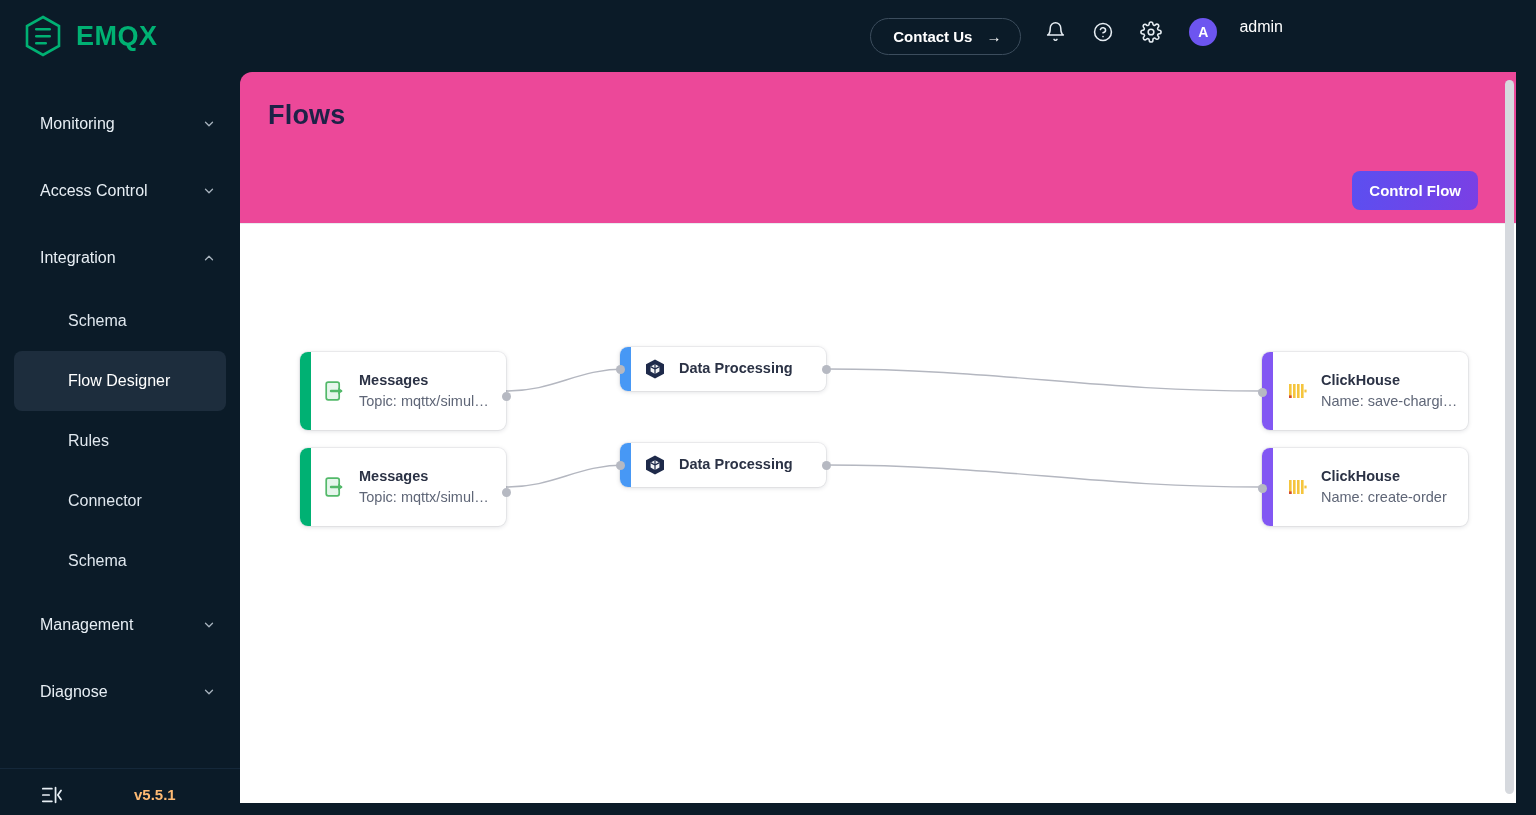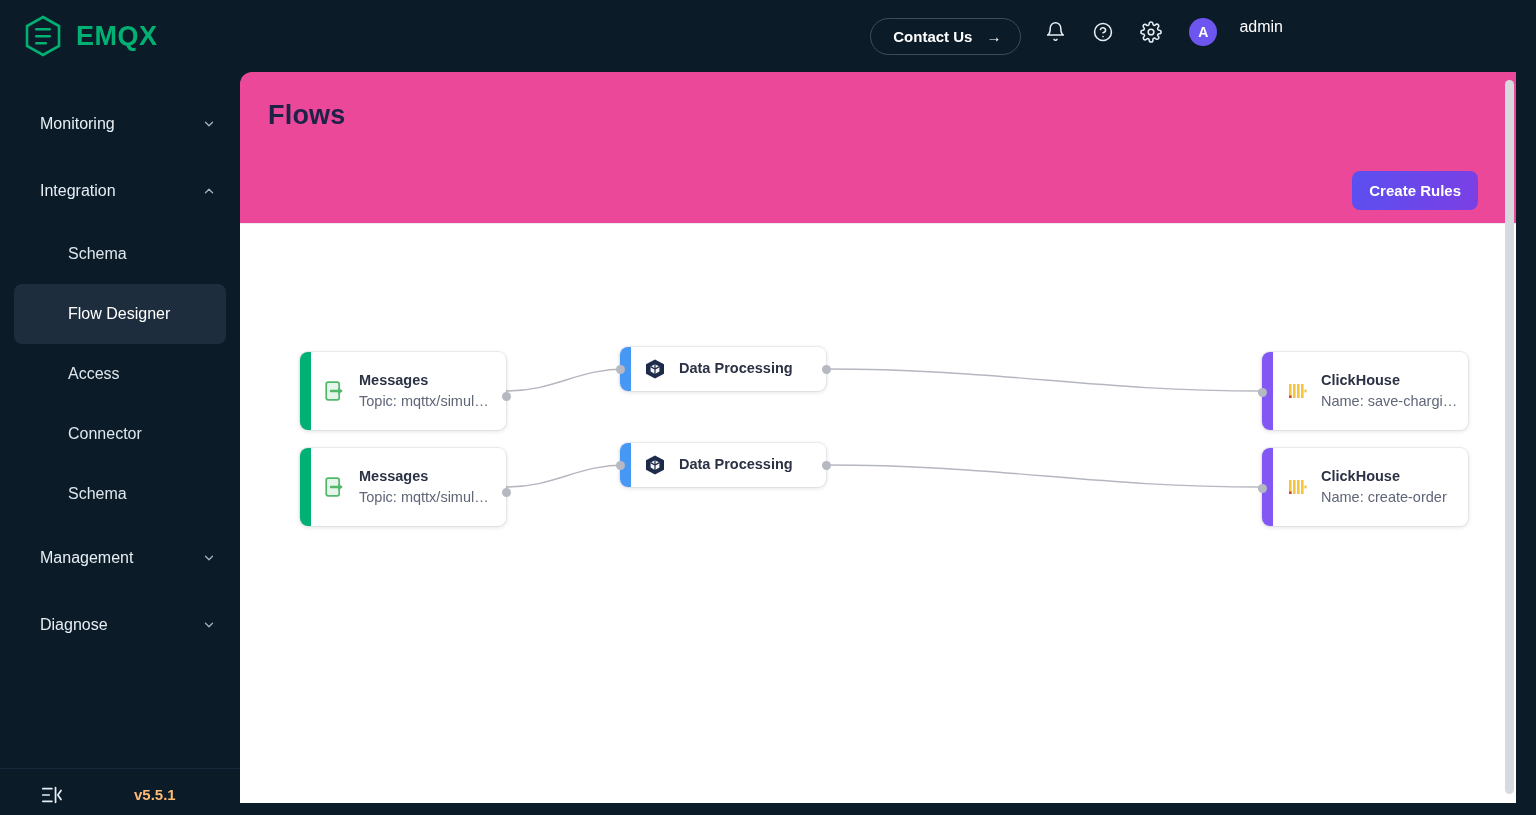--- a/index.html
+++ b/index.html
@@ -178,36 +178,42 @@
   <div class="sidebar">
     <div class="nav">
 
       <div class="nav-group">
         <span class="label">Monitoring</span>
         <svg class="chev" viewBox="0 0 24 24" fill="none" stroke="#c3ced8" stroke-width="2.2" stroke-linecap="round" stroke-linejoin="round">
             <polyline points="6 9 12 15 18 9"></polyline>
           </svg>
       </div>
 
+      <div class="nav-group">
+        <span class="label">Access Control</span>
+        <svg class="chev" viewBox="0 0 24 24" fill="none" stroke="#c3ced8" stroke-width="2.2" stroke-linecap="round" stroke-linejoin="round">
+            <polyline points="6 9 12 15 18 9"></polyline>
+          </svg>
+      </div>
 
       <div class="nav-group">
         <span class="label">Integration</span>
         <svg class="chev" viewBox="0 0 24 24" fill="none" stroke="#c3ced8" stroke-width="2.2" stroke-linecap="round" stroke-linejoin="round">
             <polyline points="6 15 12 9 18 15"></polyline>
           </svg>
       </div>
 
       <div class="nav-sub">
         <span>Schema</span>
       </div>
       <div class="nav-sub active">
         <span>Flow Designer</span>
       </div>
       <div class="nav-sub">
-        <span>Access</span>
+        <span>Rules</span>
       </div>
       <div class="nav-sub">
         <span>Connector</span>
       </div>
       <div class="nav-sub">
         <span>Schema</span>
       </div>
 
       <div class="nav-group">
         <span class="label">Management</span>
@@ -233,21 +239,21 @@
         <polyline points="23 6 19.5 11 23 16"></polyline>
       </svg>
       <span class="version">v5.5.1</span>
     </div>
   </div>
 
   <div class="card">
 
     <div class="card-head">
       <div class="page-title">Flows</div>
-      <button class="create-btn">Create Rules</button>
+      <button class="create-btn">Control Flow</button>
     </div>
     <div class="card-divider"></div>
 
     <div class="canvas">
 
       <svg class="edges" viewBox="0 0 1276 579" preserveAspectRatio="none">
         <path class="edge" d="M266,167 C316,167 336,145 386,145"></path>
         <path class="edge" d="M586,145 C760,145 850,167 1022,167"></path>
         <path class="edge" d="M266,263 C316,263 336,241 386,241"></path>
         <path class="edge" d="M586,241 C760,241 850,263 1022,263"></path>

